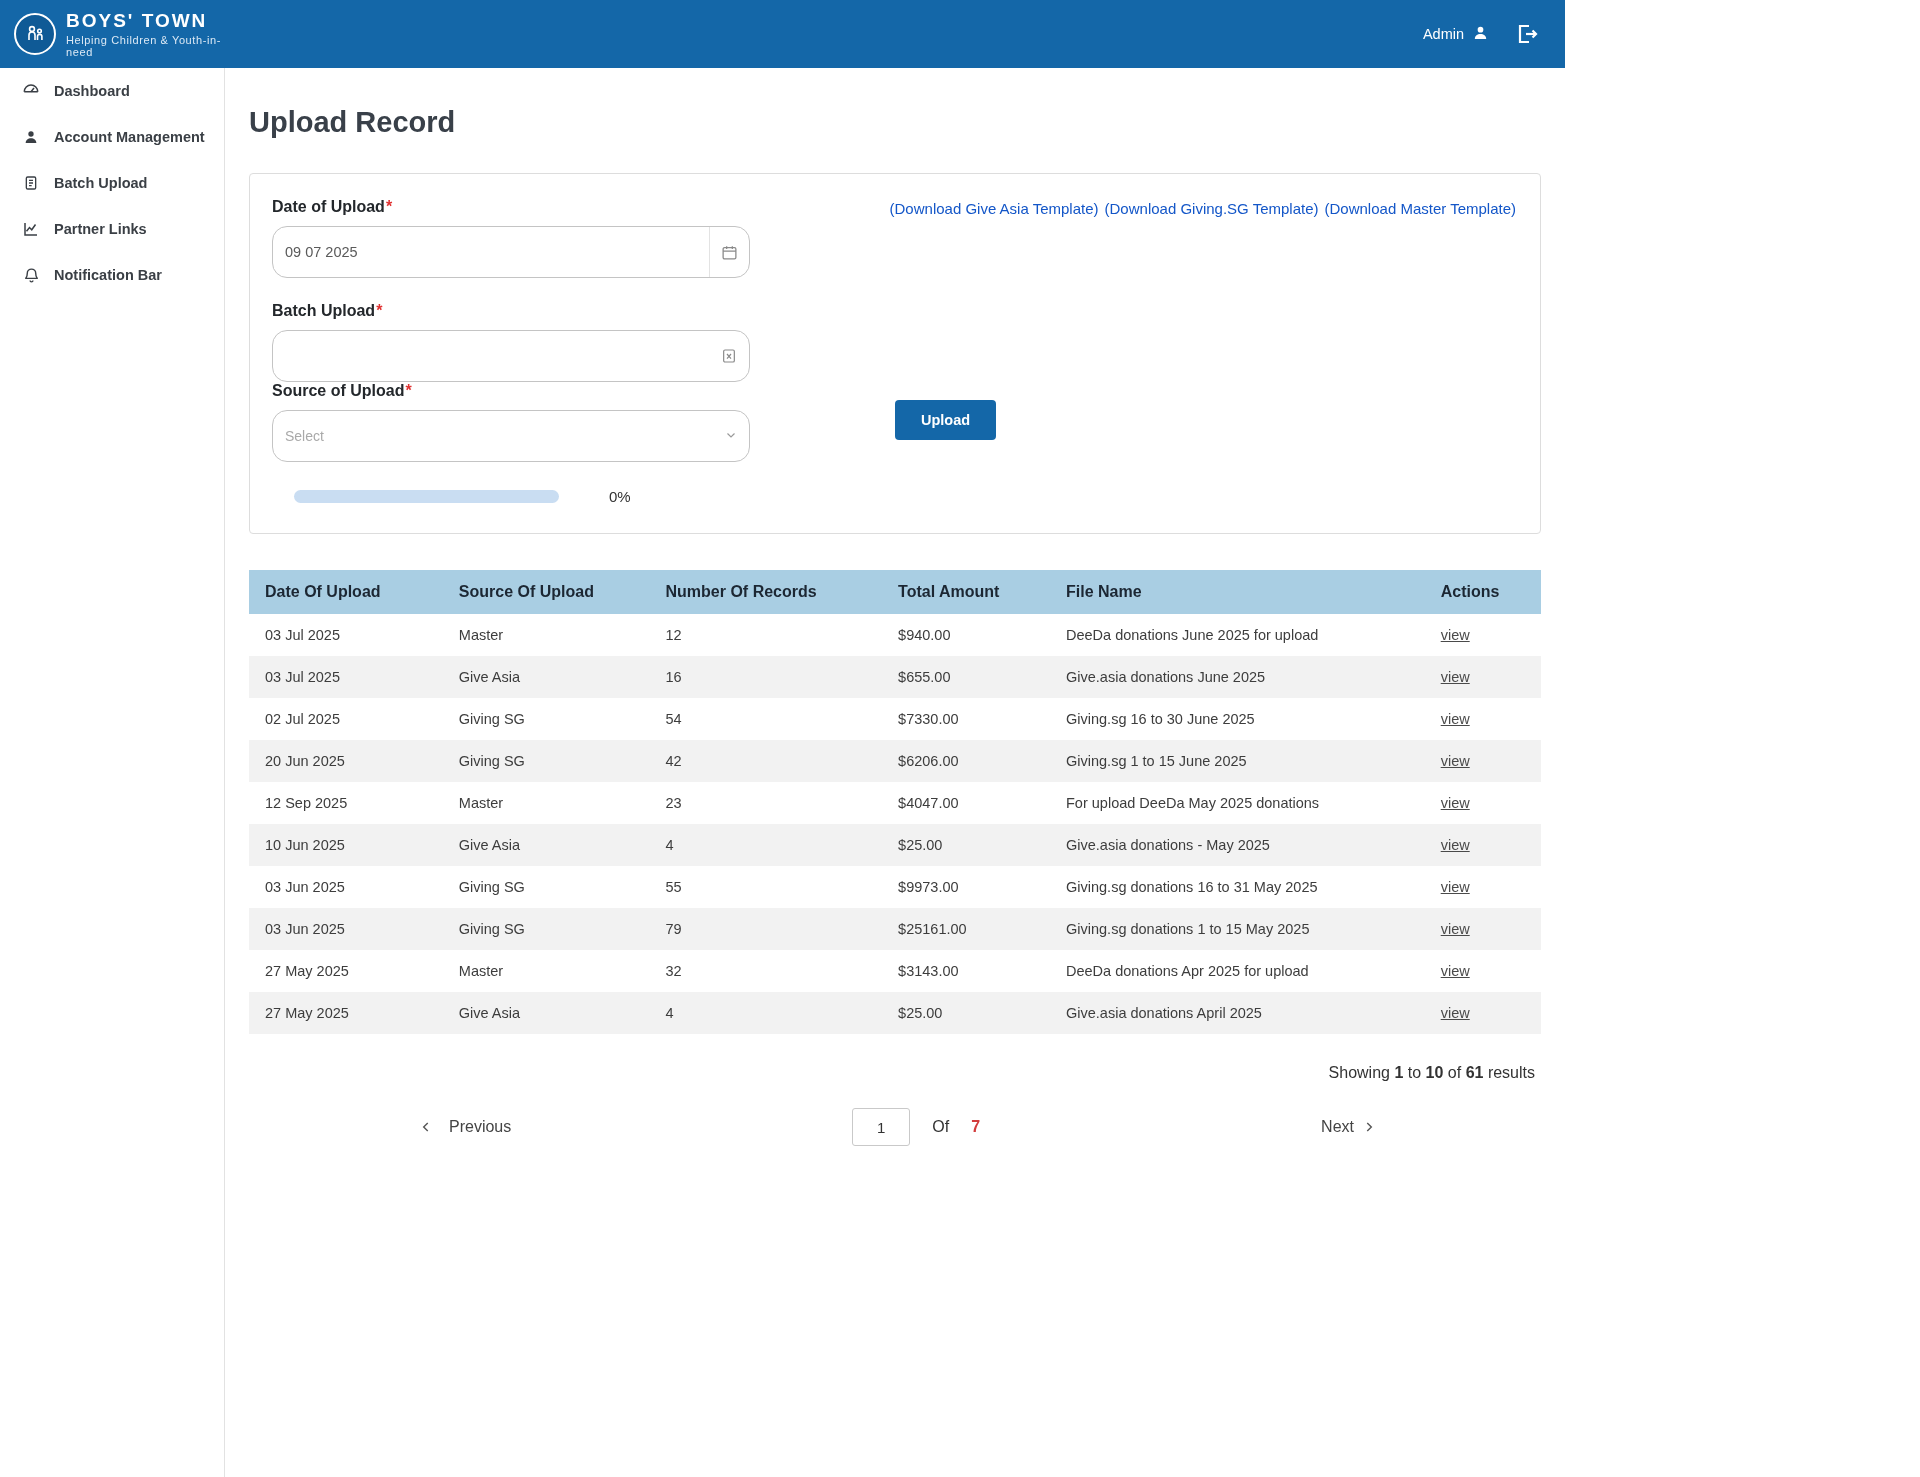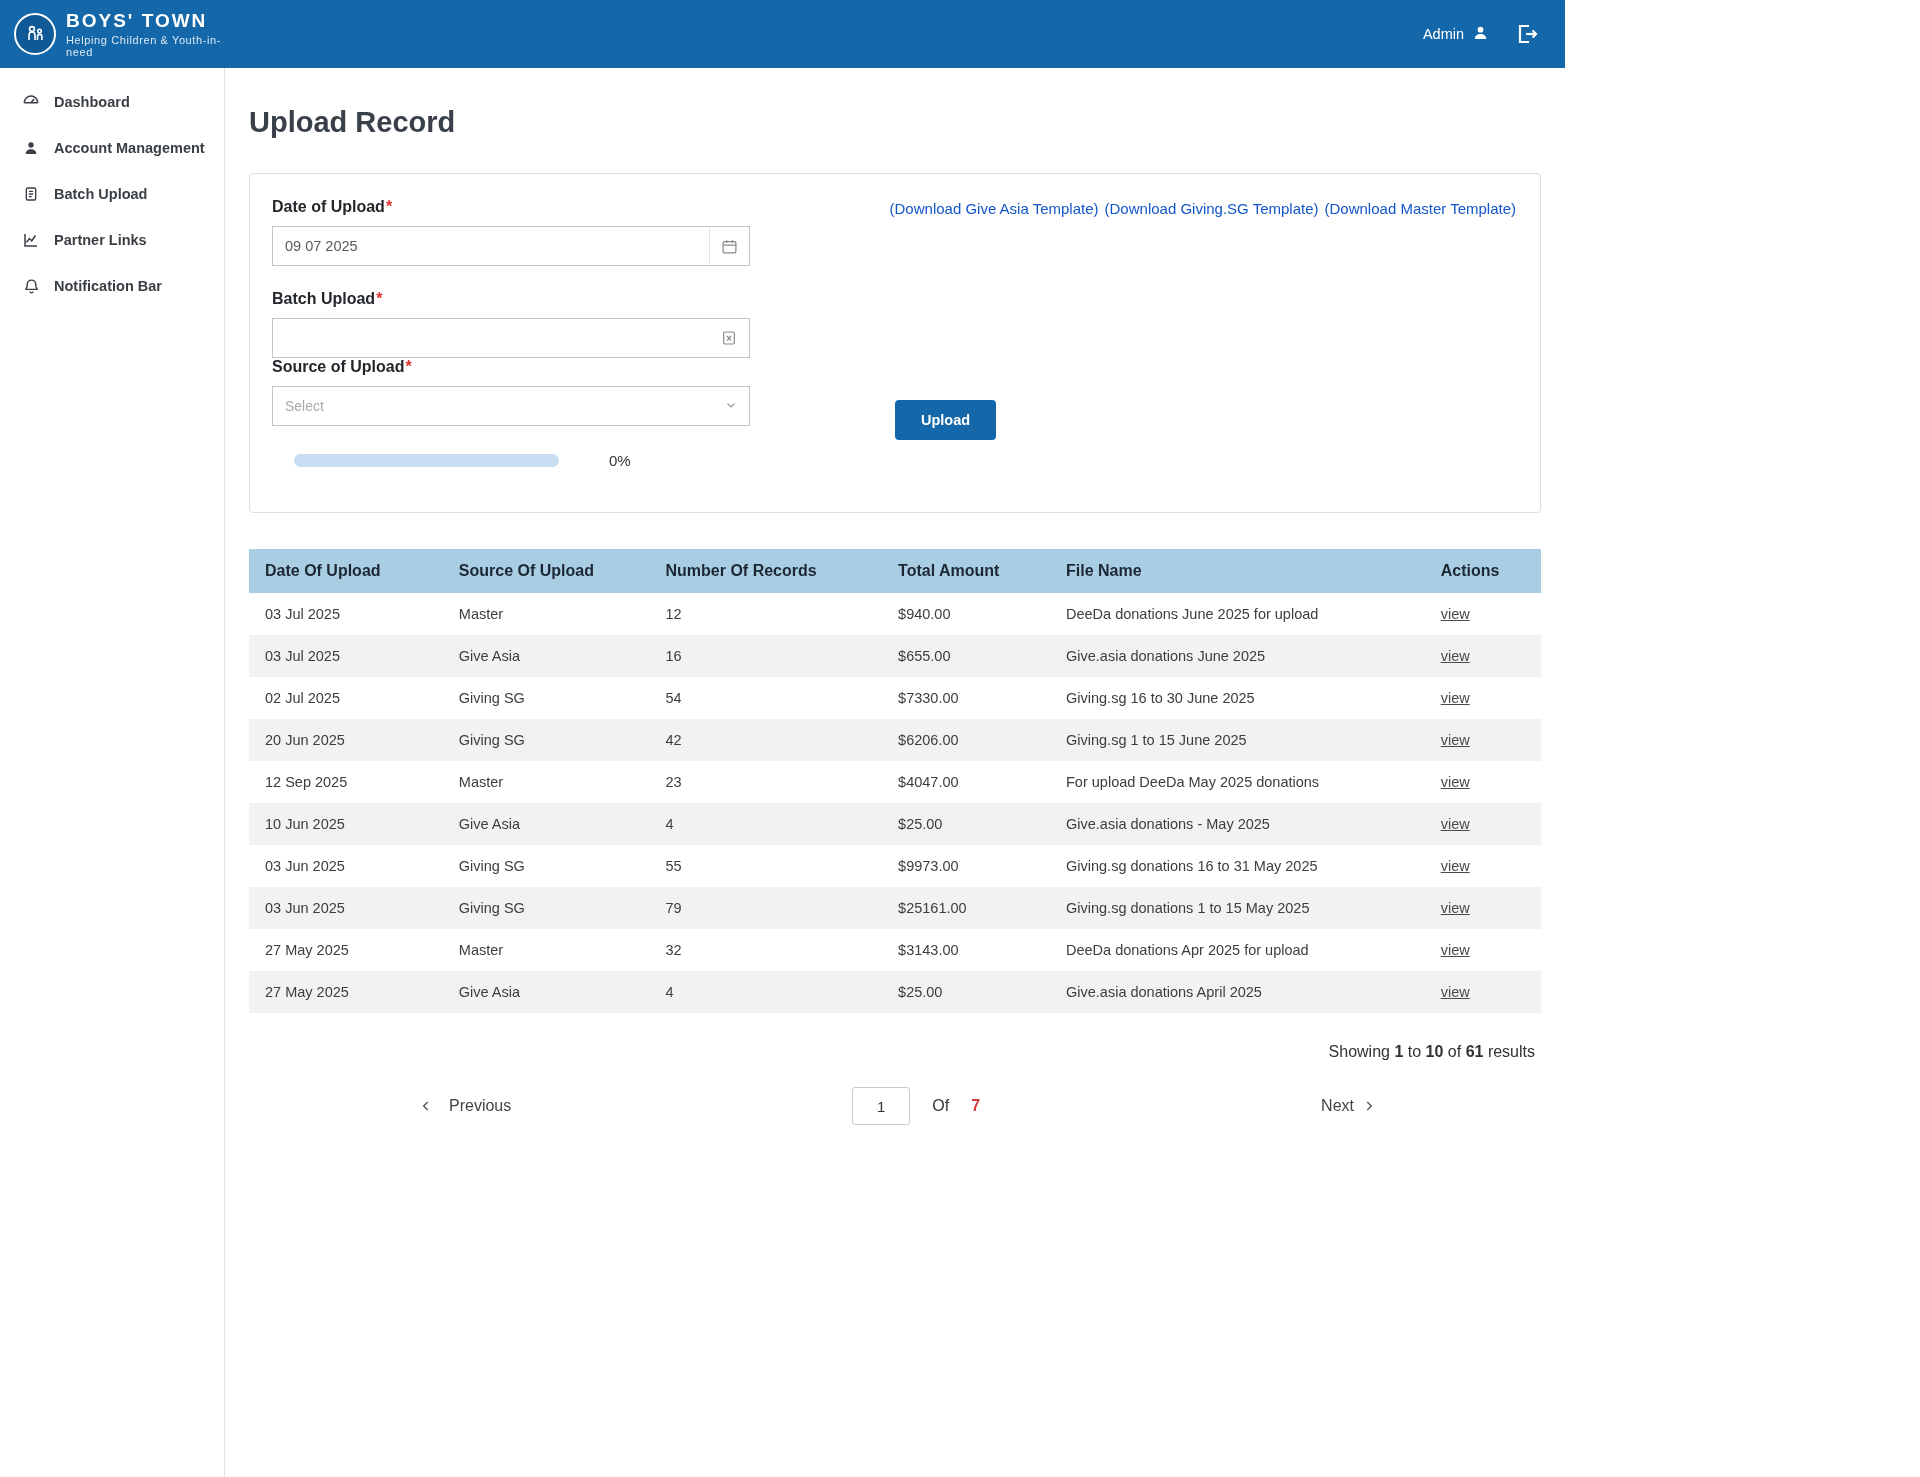--- a/index.html
+++ b/index.html
@@ -13,33 +13,33 @@
   .brand { width:225px; height:68px; display:flex; align-items:center; gap:10px; padding-left:14px; }
   .logo-circle { width:42px; height:42px; border-radius:50%; border:2px solid #ffffff; background:#0f5a96; display:flex; align-items:center; justify-content:center; color:#fff; flex-shrink:0; }
   .brand-text { display:flex; flex-direction:column; }
   .brand-title { color:#fff; font-weight:700; font-size:19px; letter-spacing:2px; }
   .brand-tagline { color:#dce9f5; font-size:11px; letter-spacing:0.6px; margin-top:2px; }
   .topbar-right { display:flex; align-items:center; gap:26px; padding-right:26px; }
   .admin-chip { display:flex; align-items:center; gap:8px; color:#ffffff; font-size:14.5px; cursor:pointer;text-align:right; }
   .logout-btn { color:#ffffff; cursor:pointer; display:flex; align-items:center; }
 
   
-  .sidebar { position:absolute; top:68px; left:0; width:225px; height:1409px; background:#ffffff; border-right:1px solid #e2e2e2; padding-top:11px; }
+  .sidebar { position:absolute; top:68px; left:0; width:225px; height:1409px; background:#ffffff; border-right:1px solid #e2e2e2; padding-top:0; }
   .side-item { display:flex; align-items:center; gap:14px; padding:14px 16px 14px 22px; color:#3a3f45; font-size:14.5px; font-weight:700; cursor:pointer; }
   .side-item .ico { width:18px; height:18px; color:#3a3f45; display:flex; align-items:center; justify-content:center; flex-shrink:0; }
 
   
   .main { position:absolute; top:68px; left:225px; width:1340px; padding:38px 24px 0 24px; }
   .page-title { font-size:29px; font-weight:700; color:#394049; }
 
   
   .card { position:relative; margin-top:34px; border:1px solid #ddd; border-radius:4px; padding:24px 22px 28px 22px; min-height:340px; }
   .field-label { font-size:16px; font-weight:700; color:#23272b; margin-bottom:10px; }
   .req { color:#e03131; margin-left:1px; }
-  .ctl { width:478px; height:40px; border:1px solid #c4c4c4; border-radius:0; display:flex; align-items:center; background:#fff; }
+  .ctl { width:478px; height:52px; border:1px solid #c4c4c4; border-radius:15px; display:flex; align-items:center; background:#fff; }
   .ctl input { border:none; outline:none; flex:1; height:100%; padding:0 12px; font-size:14.5px; color:#5a5a5a; font-family:"Liberation Sans", sans-serif; background:transparent; }
   .ctl .end-icon { width:40px; height:100%; display:flex; align-items:center; justify-content:center; color:#8a8a8a; border-left:1px solid #e3e3e3; cursor:pointer; }
   .ctl.select { justify-content:space-between; padding:0 12px; cursor:pointer; }
   .select-placeholder { color:#a9a9a9; font-size:14px; }
   .chev { color:#9a9a9a; font-size:13px; }
   .field { margin-bottom:24px; }
 
   .template-links { position:absolute; top:26px; right:24px; font-size:15px; }
   .template-links a { color:#1356c8; text-decoration:none; margin-left:6px; }
   .template-links a:first-child { margin-left:0; }

